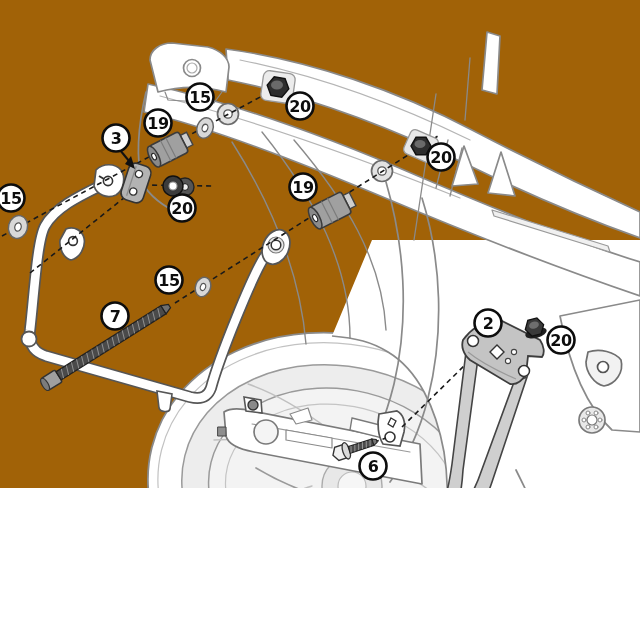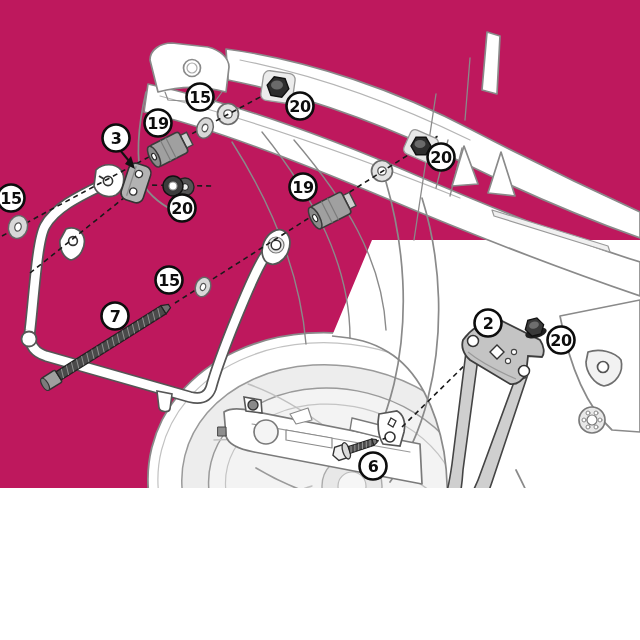--- a/index.html
+++ b/index.html
@@ -1,16 +1,16 @@
 <!DOCTYPE html>
 <html><head>
 <meta charset="utf-8">
 <style>
   html,body{margin:0;padding:0;background:#fff;}
-  .stage{width:640px;height:488px;position:relative;background:#be185d;overflow:hidden;}
+  .stage{width:640px;height:488px;position:relative;background:#a16207;overflow:hidden;}
   svg{display:block;}
   .callout-label{
     font-family:"DejaVu Sans","Liberation Sans",sans-serif;
     font-weight:bold;
     letter-spacing:-0.5px;
   }
 </style>
 </head>
 <body>
 

